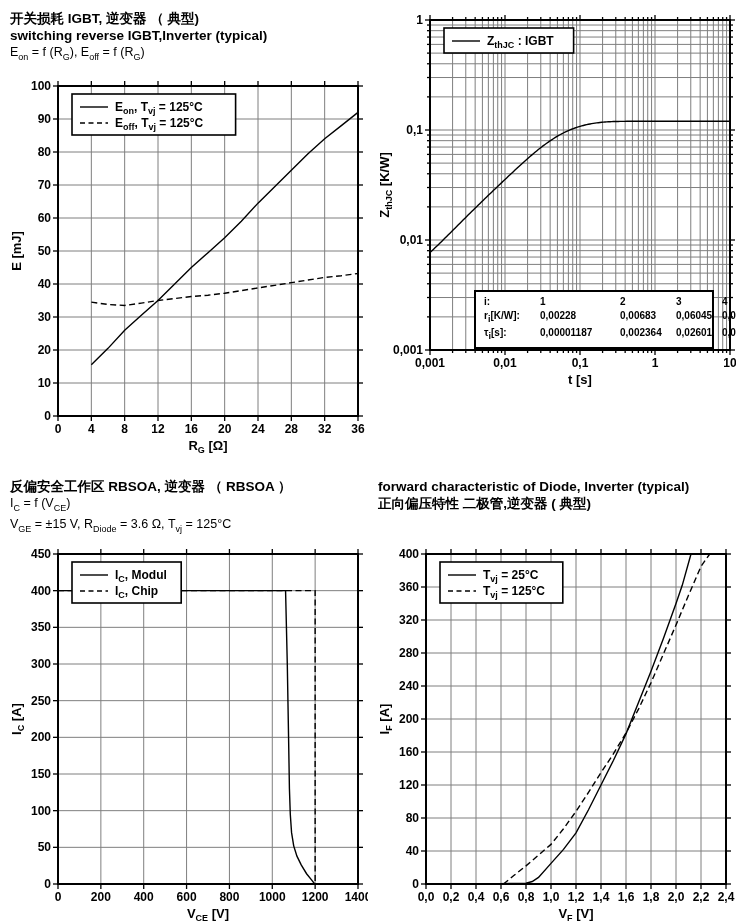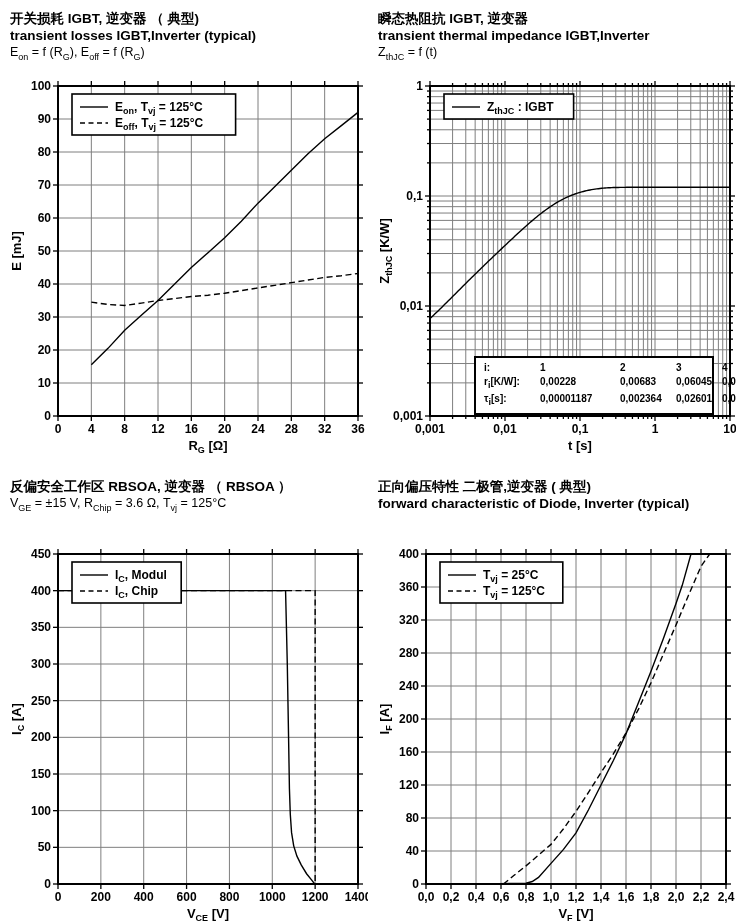--- a/index.html
+++ b/index.html
@@ -38,21 +38,21 @@
   .zth-row span { white-space: nowrap; }
 </style>
 </head>
 <body>
 
 <div class="page">
 
   <div class="panel">
     <div class="panel-header">
       <div class="t1">开关损耗 IGBT, 逆变器 （ 典型)</div>
-      <div class="t1">transient losses  IGBT,Inverter (typical)</div>
+      <div class="t1">switching reverse  IGBT,Inverter (typical)</div>
       <div class="t3">E<sub>on</sub> = f (R<sub>G</sub>), E<sub>off</sub> = f (R<sub>G</sub>)</div>
     </div>
     <div class="chart-wrap">
         <svg width="358" height="378" viewBox="0 0 358 378">
           <g stroke="#7f7f7f" stroke-width="1">
             <line x1="81.33" y1="6" x2="81.33" y2="336"></line>
             <line x1="114.67" y1="6" x2="114.67" y2="336"></line>
             <line x1="148.00" y1="6" x2="148.00" y2="336"></line>
             <line x1="181.33" y1="6" x2="181.33" y2="336"></line>
             <line x1="214.67" y1="6" x2="214.67" y2="336"></line>
@@ -149,26 +149,20 @@
             <line x1="70" y1="27" x2="98" y2="27" stroke="#000000" stroke-width="1.4"></line>
             <text x="105" y="31" font-size="12"><tspan>E</tspan><tspan font-size="9" dy="3">on</tspan><tspan dy="-3">, T</tspan><tspan font-size="9" dy="3">vj</tspan><tspan dy="-3"> = 125°C</tspan></text>
             <line x1="70" y1="43" x2="98" y2="43" stroke="#000000" stroke-width="1.4" stroke-dasharray="5,3.5"></line>
             <text x="105" y="47" font-size="12"><tspan>E</tspan><tspan font-size="9" dy="3">off</tspan><tspan dy="-3">, T</tspan><tspan font-size="9" dy="3">vj</tspan><tspan dy="-3"> = 125°C</tspan></text>
           </g>
         </svg>
       </div>
   </div>
 
   <div class="panel">
-    <div class="panel-header">
-      <div class="t1">瞬态热阻抗  IGBT, 逆变器</div>
-      <div class="t1">transient thermal impedance  IGBT,Inverter</div>
-      <div class="t3">Z<sub>thJC</sub> = f (t)</div>
-      <div class="t3"></div>
-    </div>
     <div class="chart-wrap">
       <div class="zth-table">
         <div class="zth-row">
           <span>i:</span>
           <span>1</span>
           <span>2</span>
           <span>3</span>
           <span>4</span>
         </div>
         <div class="zth-row">
@@ -407,21 +401,22 @@
             <line x1="74" y1="27" x2="102" y2="27" stroke="#000000" stroke-width="1.4"></line>
             <text x="109" y="31" font-size="12"><tspan>Z</tspan><tspan font-size="9" dy="3">thJC</tspan><tspan dy="-3"> : IGBT</tspan></text>
           </g>
         </svg>
       </div>
   </div>
 
   <div class="panel row2">
     <div class="panel-header">
       <div class="t1">反偏安全工作区  RBSOA, 逆变器 （ RBSOA ）</div>
-      <div class="t3">V<sub>GE</sub> = ±15 V, R<sub>Chip</sub> = 3.6 Ω, T<sub>vj</sub> = 125°C</div>
+      <div class="t3">I<sub>C</sub> = f (V<sub>CE</sub>)</div>
+      <div class="t3">V<sub>GE</sub> = ±15 V, R<sub>Diode</sub> = 3.6 Ω, T<sub>vj</sub> = 125°C</div>
     </div>
     <div class="chart-wrap">
         <svg width="358" height="378" viewBox="0 0 358 378">
           <g stroke="#7f7f7f" stroke-width="1">
             <line x1="90.86" y1="6" x2="90.86" y2="336"></line>
             <line x1="133.71" y1="6" x2="133.71" y2="336"></line>
             <line x1="176.57" y1="6" x2="176.57" y2="336"></line>
             <line x1="219.43" y1="6" x2="219.43" y2="336"></line>
             <line x1="262.29" y1="6" x2="262.29" y2="336"></line>
             <line x1="305.14" y1="6" x2="305.14" y2="336"></line>
@@ -506,22 +501,22 @@
             <text x="105" y="31" font-size="12"><tspan>I</tspan><tspan font-size="9" dy="3">C</tspan><tspan dy="-3">, Modul</tspan></text>
             <line x1="70" y1="43" x2="98" y2="43" stroke="#000000" stroke-width="1.4" stroke-dasharray="5,3.5"></line>
             <text x="105" y="47" font-size="12"><tspan>I</tspan><tspan font-size="9" dy="3">C</tspan><tspan dy="-3">, Chip</tspan></text>
           </g>
         </svg>
       </div>
   </div>
 
   <div class="panel row2">
     <div class="panel-header">
+      <div class="t1">forward characteristic of  Diode, Inverter (typical)</div>
       <div class="t1">正向偏压特性  二极管,逆变器 ( 典型)</div>
-      <div class="t1">forward characteristic of  Diode, Inverter (typical)</div>
       <div class="t3"></div>
     </div>
     <div class="chart-wrap">
         <svg width="358" height="378" viewBox="0 0 358 378">
           <g stroke="#7f7f7f" stroke-width="1">
             <line x1="73.00" y1="6" x2="73.00" y2="336"></line>
             <line x1="98.00" y1="6" x2="98.00" y2="336"></line>
             <line x1="123.00" y1="6" x2="123.00" y2="336"></line>
             <line x1="148.00" y1="6" x2="148.00" y2="336"></line>
             <line x1="173.00" y1="6" x2="173.00" y2="336"></line>

